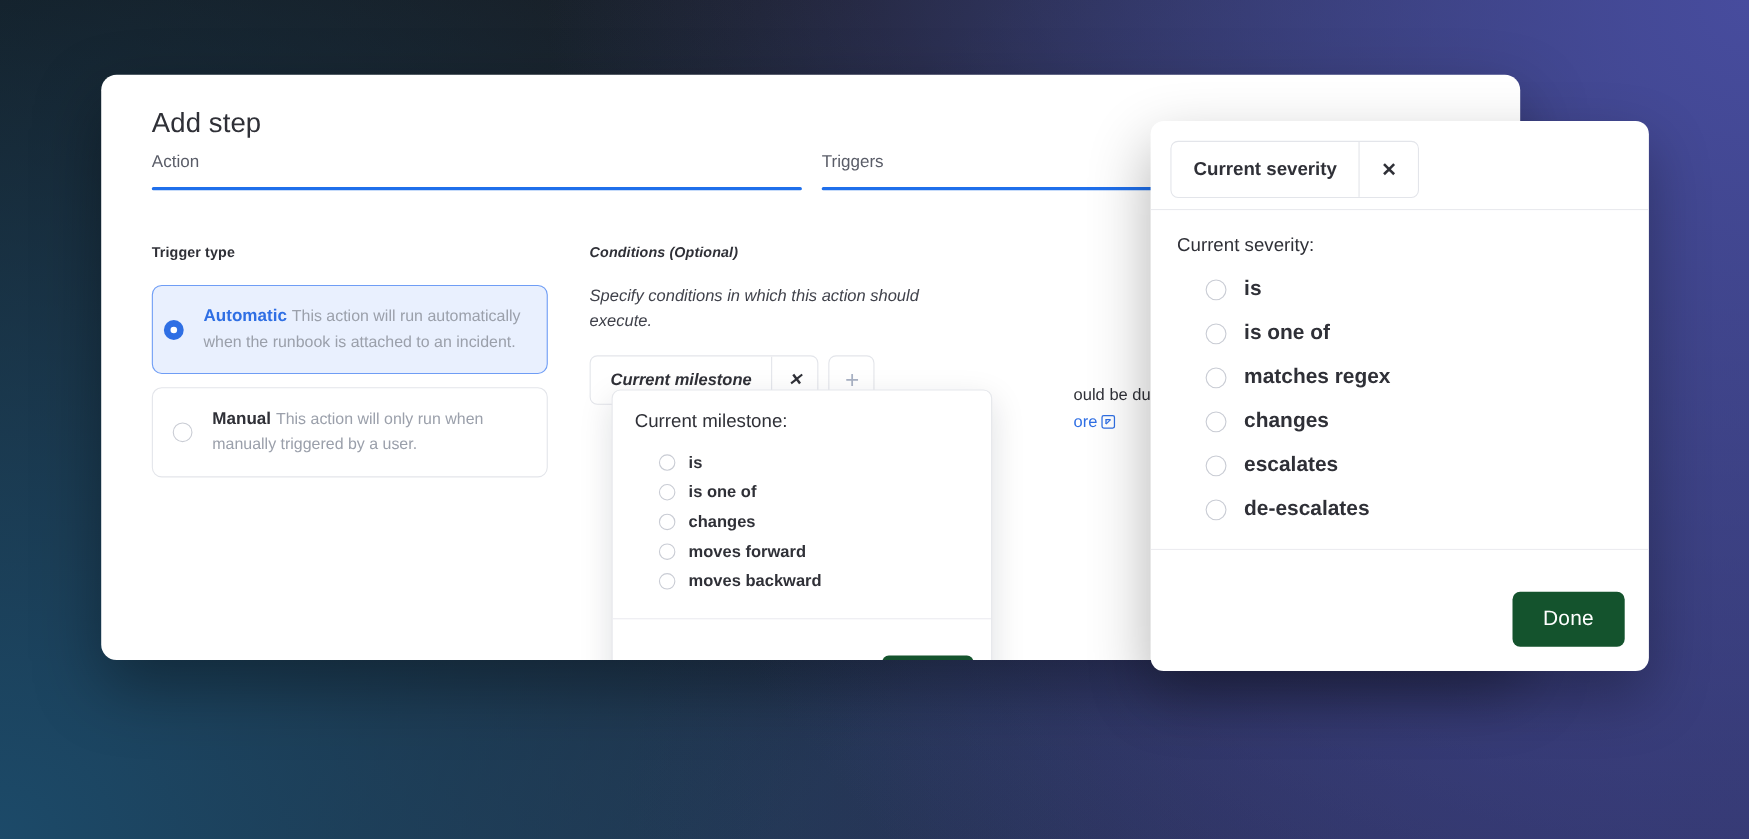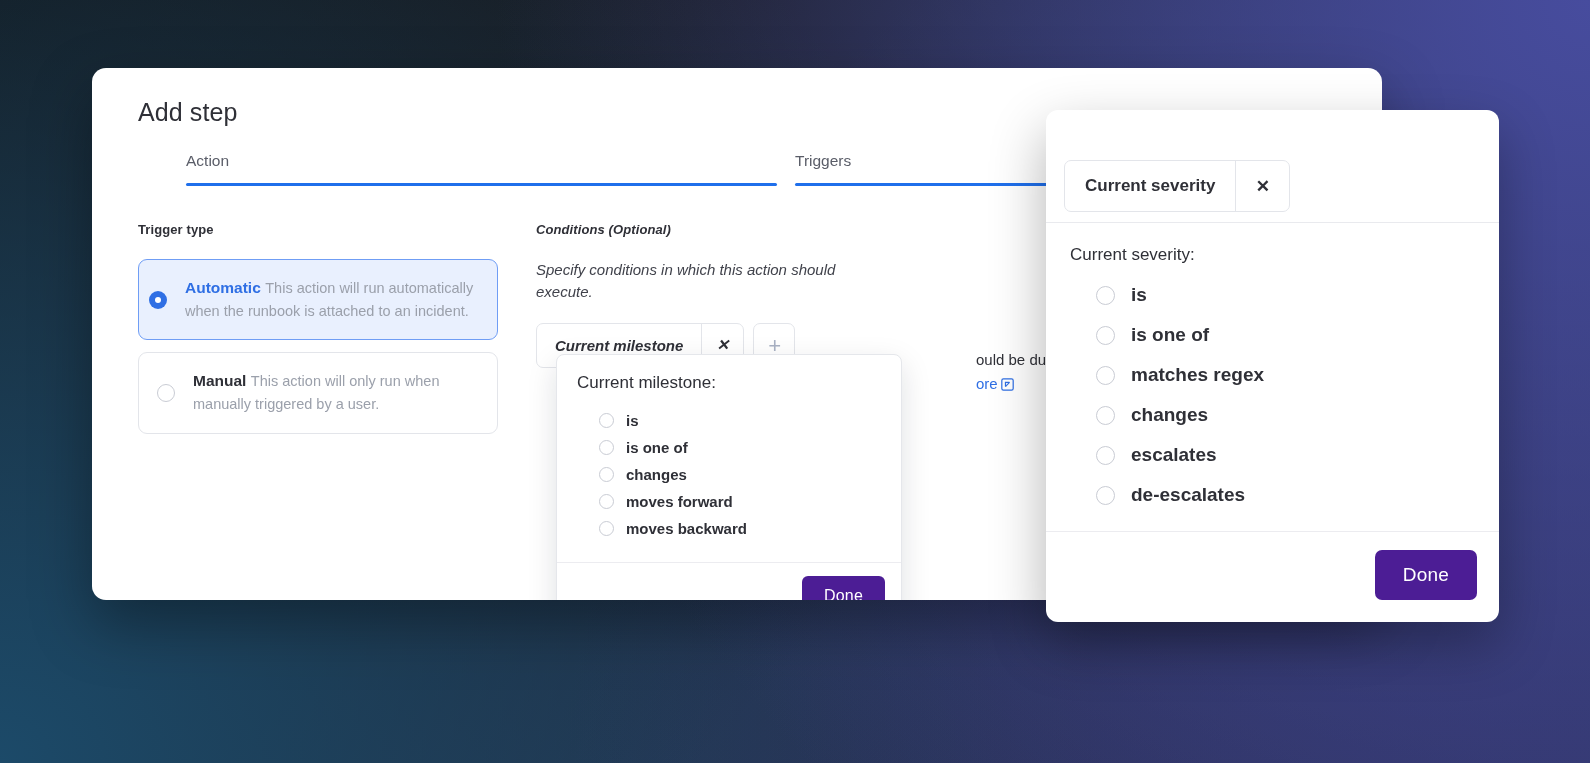--- a/index.html
+++ b/index.html
@@ -41,25 +41,24 @@
     font-size: 25px;
     color: #2f3037;
     font-weight: 400;
     letter-spacing: 0.1px;
   }
 
   
   .tabs {
     position: absolute;
     left: 46px;
-    top: 84px;
+    top: 71px;
     width: 1200px;
     display: flex;
     gap: 18px;
-    margin-left: 48px;
   }
   .tab {
     flex: 1;
     position: relative;
     padding-bottom: 16px;
     cursor: pointer;
   }
   .tab-label {
     font-size: 15.5px;
     color: #9b9ea8;
@@ -223,29 +222,30 @@
     color: #2f3037;
     font-weight: bold;
   }
   .pop-footer {
     border-top: 1px solid #ececf0;
     padding: 13px 16px;
     display: flex;
     justify-content: flex-end;
   }
   .done-btn {
-    background: #4c1d95;
+    background: #14532d;
     color: #ffffff;
     border: none;
     border-radius: 6px;
     padding: 11px 22px;
     font-size: 16px;
     font-family: inherit;
     cursor: pointer;
     letter-spacing: .2px;
+    margin-top: 20px;
   }
 
   
   #milestone-popover {
     position: absolute;
     left: 464px;
     top: 286px;
     width: 346px;
   }
   #milestone-popover .pop-item-label { font-size: 15px; }
@@ -277,21 +277,20 @@
     top: 110px;
     width: 453px;
     background: #ffffff;
     border-radius: 12px;
     box-shadow: 0 22px 55px rgba(0,0,0,0.30);
     overflow: hidden;
   }
   #severity-panel .sev-chip-row {
     padding: 18px 0 10px 18px;
     display: flex;
-    margin-top: 32px;
   }
   #severity-panel .pop-card {
     border-top: 1px solid #e9eaee;
   }
   #severity-panel .pop-body { padding: 22px 24px 16px 24px; }
   #severity-panel .pop-prompt { font-size: 17px; margin-bottom: 10px; }
   #severity-panel .pop-item { padding: 9px 0 9px 26px; gap: 16px; }
   #severity-panel .pop-item-label { font-size: 19px; }
   #severity-panel .radio { width: 19px; height: 19px; }
   #severity-panel .pop-footer { padding: 18px 22px 22px 22px; }

